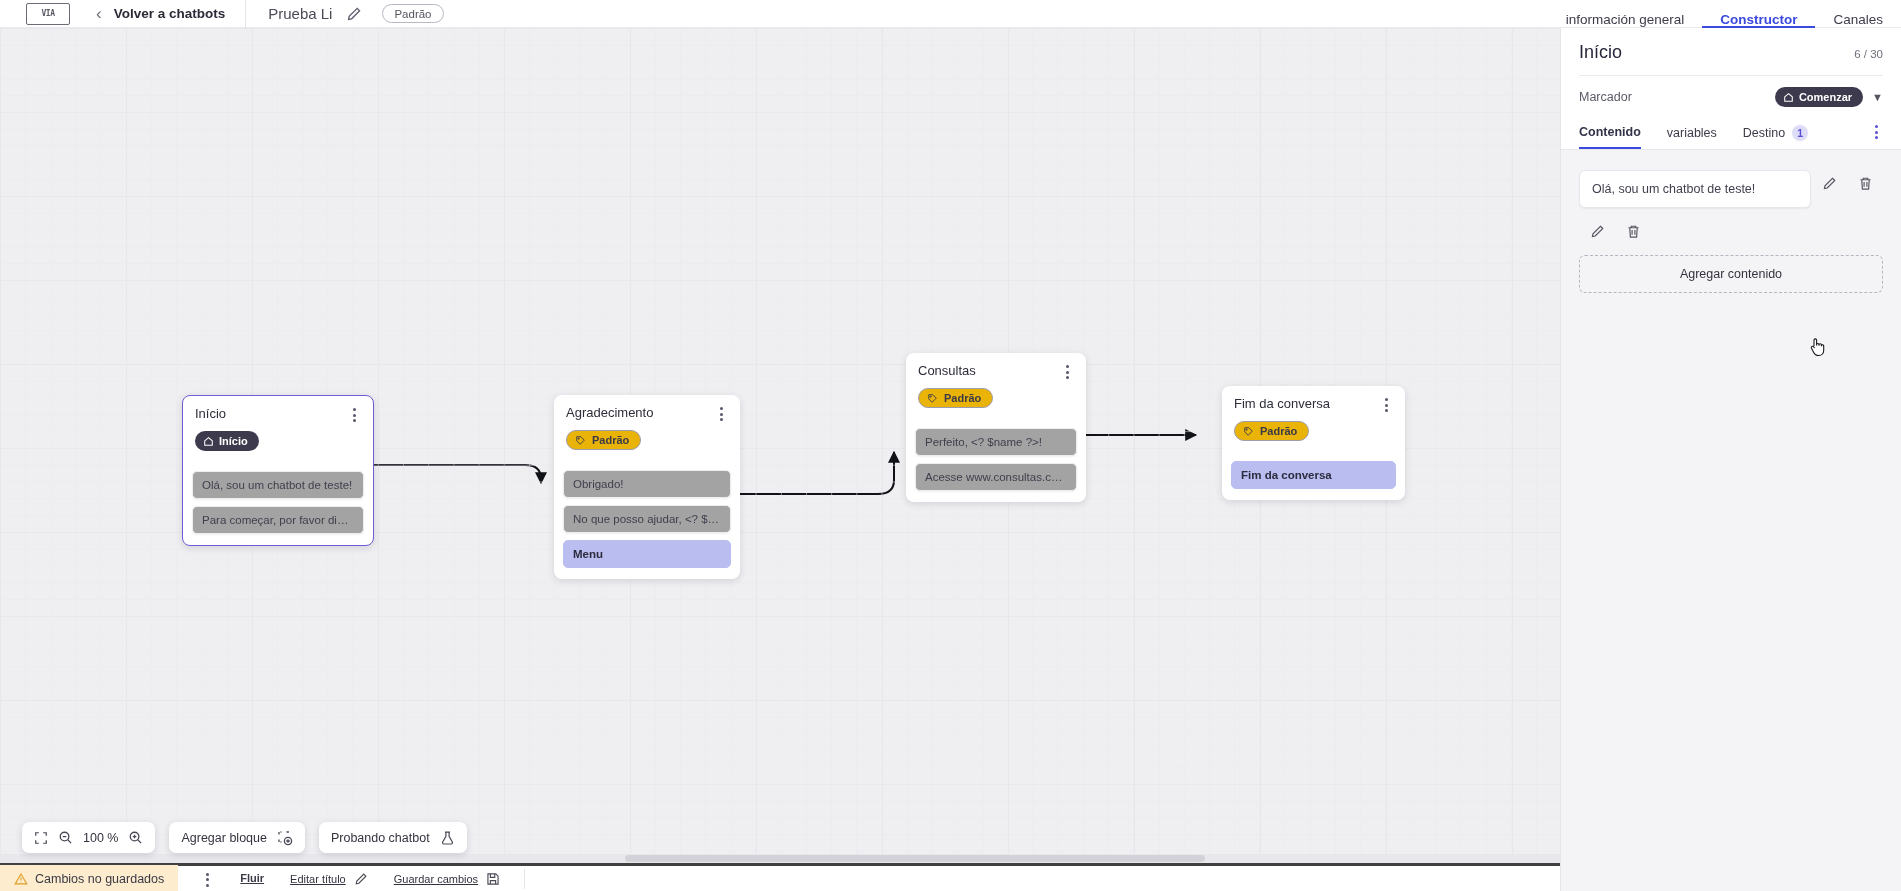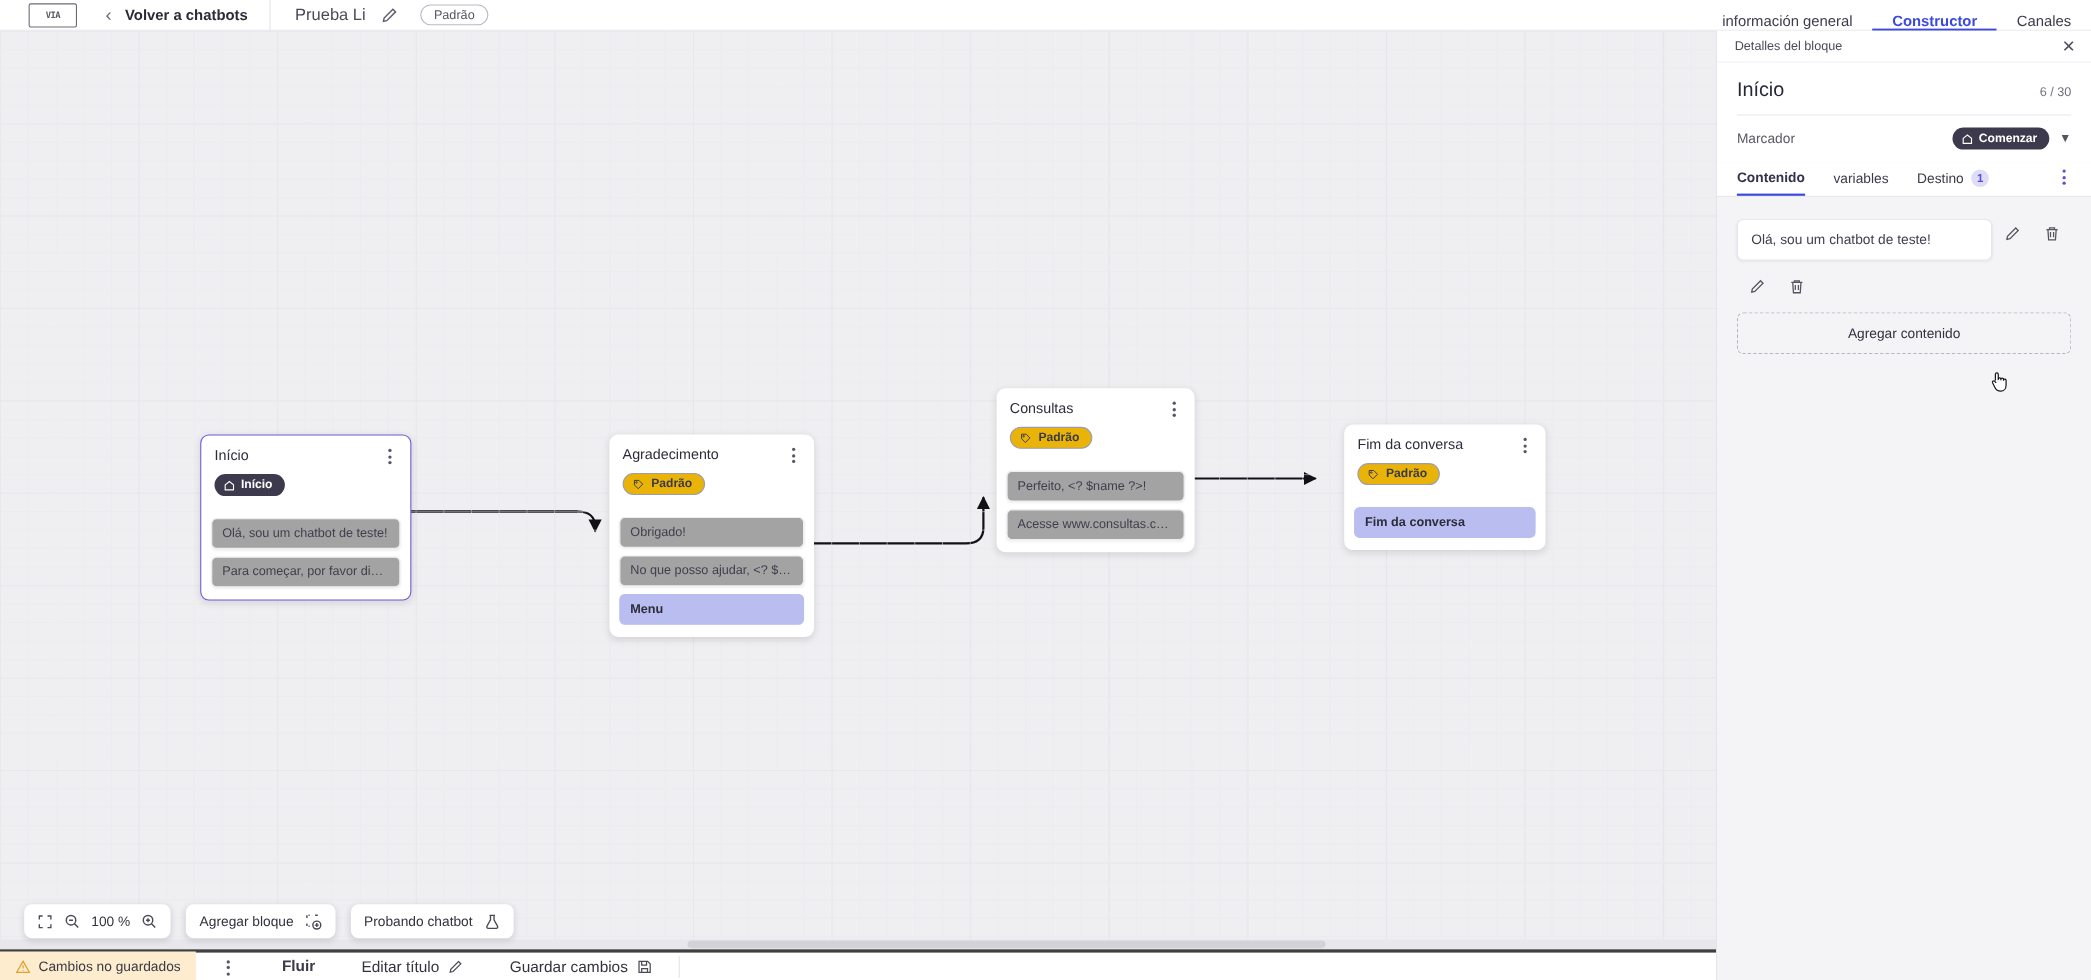--- a/index.html
+++ b/index.html
@@ -131,22 +131,22 @@
     position: absolute; left: 0; bottom: 0; width: 1560px; height: 28px;
     background: #ffffff; display: flex; align-items: center;
     border-top: 3px solid #404040;
   }
   .unsaved {
     height: 28px; display: flex; align-items: center; gap: 7px;
     background: #fdeccd; padding: 0 14px 0 14px; font-size: 12.5px; color: #3a3a46;
   }
   .sb-kebab { margin-left: 22px; }
   .sb-item {
-    margin-left: 42px; font-size: 14px; color: #33333f;
-    display: flex; align-items: center; gap: 8px; height: 28px; cursor: pointer;
+    margin-left: 26px; font-size: 11px; color: #33333f;
+    display: flex; align-items: center; gap: 8px; height: 28px; cursor: pointer; text-decoration: underline;
   }
   .sb-item.active {
     color: #3a3a48; font-weight: 700; border-bottom: 2.5px solid #6056c8;
   }
   .sb-sep { margin-left: 24px; width: 1px; height: 20px; background: #e4e4ea; }
 
   
   .panel {
     position: absolute; right: 0; top: 28px; width: 341px; height: 863px;
     background: #f4f4f7; border-left: 1px solid #e4e4ea;
@@ -427,24 +427,20 @@
       <svg width="14" height="14" viewBox="0 0 16 16" fill="none" stroke="#4a4a57" stroke-width="1.3">
         <path d="M2.2 2.2h9l2.6 2.6v9H2.2z"></path>
           <path d="M5 2.2v4h5v-4M5 13.8v-4h6v4"></path>
       </svg>
     </div>
     <div class="sb-sep"></div>
   </div>
 
   <div class="panel">
 
-    <div class="panel-top">
-      <span class="panel-top-label">Detalles del bloque</span>
-      <span class="close-x">✕</span>
-    </div>
 
     <div class="panel-main">
       <div class="panel-title-row">
         <span class="panel-title">Início</span>
         <span class="panel-count">6 / 30</span>
       </div>
       <div class="panel-hr"></div>
       <div class="marker-row">
         <span class="marker-label">Marcador</span>
         <span class="marker-right">

